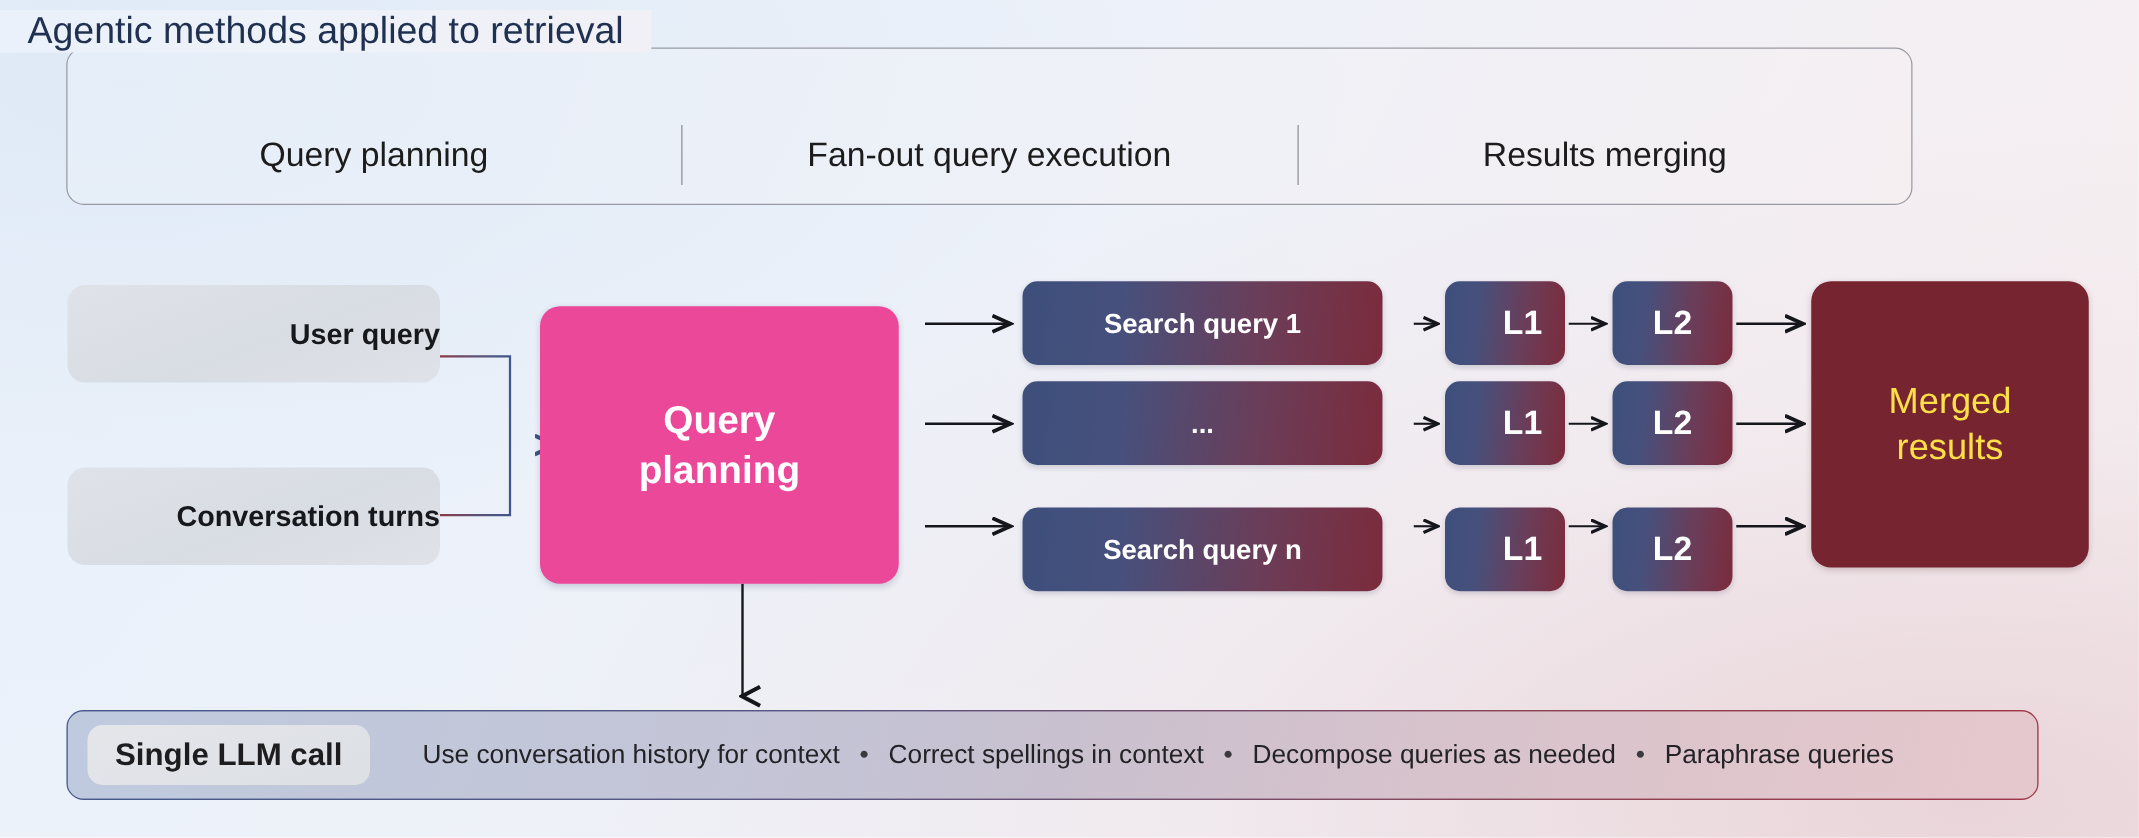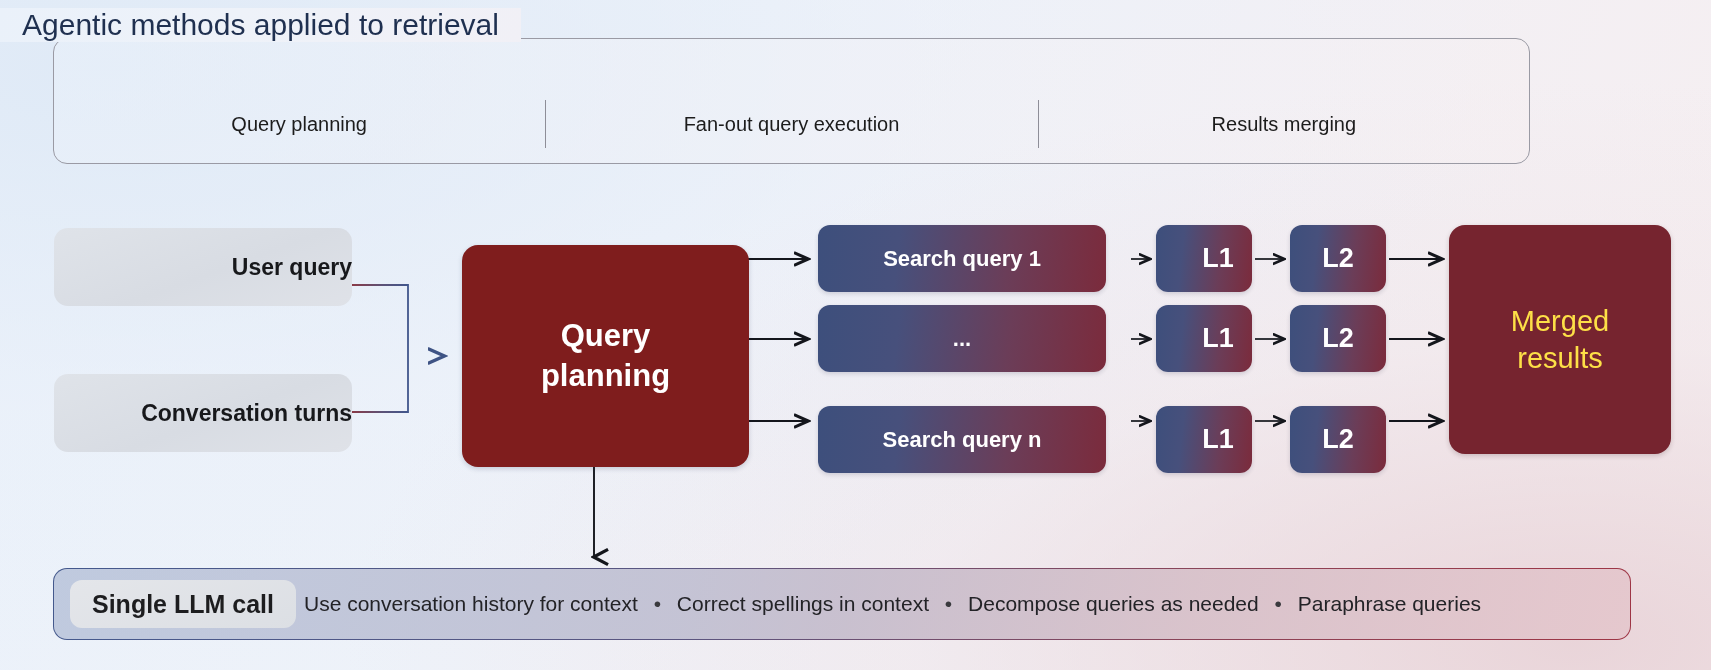--- a/index.html
+++ b/index.html
@@ -61,21 +61,21 @@
     left: 53px;
     top: 84px;
     width: 1477px;
     height: 80px;
     display: flex;
     align-items: center;
   }
   .phase {
     flex: 1;
     text-align: center;
-    font-size: 20px;
+    font-size: 27px;
     color: #1c1c1c;
     position: relative;
   }
   .phase + .phase::before {
     content: "";
     position: absolute;
     left: 0;
     top: 50%;
     transform: translateY(-50%);
     width: 1px;
@@ -96,26 +96,26 @@
     font-size: 23px;
     font-weight: bold;
     color: #17181b;
   }
   #box-user-query { left: 54px; top: 228px; }
   #box-conversation-turns { left: 54px; top: 374px; }
 
   
   .query-planning {
     position: absolute;
-    left: 462px;
+    left: 432px;
     top: 245px;
     width: 287px;
     height: 222px;
     border-radius: 16px;
-    background: #7f1d1d;
+    background: #ec4899;
     color: #ffffff;
     font-size: 31px;
     font-weight: bold;
     line-height: 1.28;
     display: flex;
     align-items: center;
     justify-content: center;
     text-align: center;
     box-shadow: 0 2px 5px rgba(30,40,70,0.18);
   }
@@ -200,21 +200,21 @@
     border-radius: 12px;
     background: linear-gradient(160deg, #e4e6ea 0%, #dcdfe4 100%);
     display: flex;
     align-items: center;
     font-size: 25px;
     color: #1d1d1f;
     white-space: nowrap;
     font-weight: bold;
   }
   .llm-features {
-    margin-left: 8px;
+    margin-left: 42px;
     font-size: 21px;
     color: #232327;
     white-space: nowrap;
   }
   .llm-features .sep {
     display: inline-block;
     padding: 0 10px;
     color: #3a3a3e;
   }
 </style>

